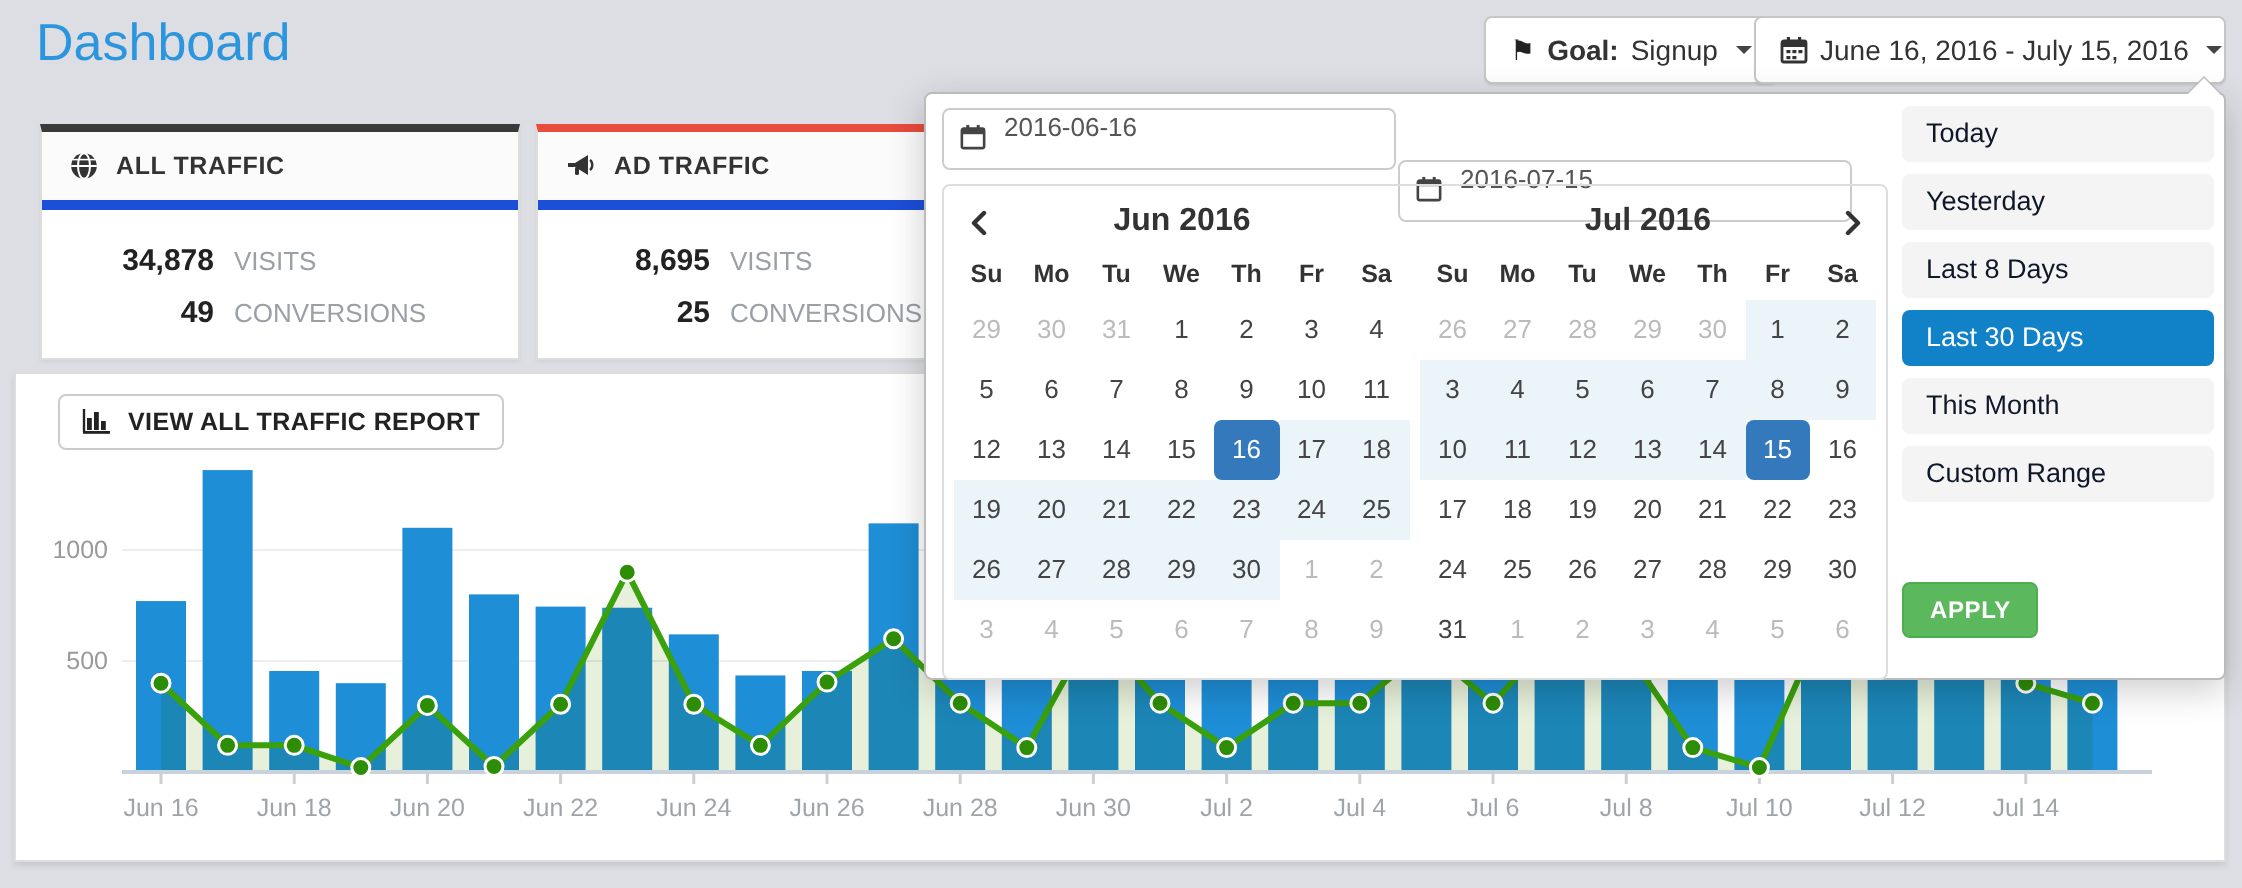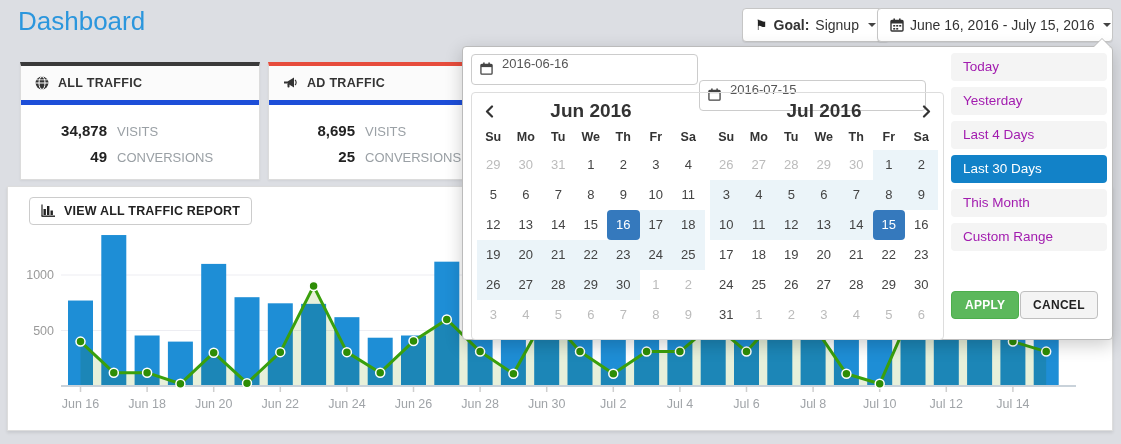--- a/index.html
+++ b/index.html
@@ -50,35 +50,35 @@
   #input-end{left:236px;margin-top:26px;}
   .cal-input{width:100%;height:100%;box-sizing:border-box;border:1px solid #ccc;border-radius:4px;
              padding:0 8px 12px 30px;font-size:13px;color:#555;font-family:inherit;background:#fff;}
   .input-cal-icon{position:absolute;left:9px;top:8px;pointer-events:none;}
 
   .calbox{position:absolute;left:8px;top:45px;width:471px;height:246px;border:1px solid #ddd;border-radius:4px;}
   .cal{position:absolute;top:5px;width:228px;}
   #cal-left{left:5px;}
   #cal-right{left:238px;}
   .cal-head{position:relative;height:26px;line-height:26px;text-align:center;font-weight:bold;
-            font-size:19px;color:#333;}
+            font-size:16px;color:#333;}
   .chev{position:absolute;top:3px;width:20px;height:20px;cursor:pointer;display:flex;
         align-items:center;justify-content:center;}
   .chev.left{left:2px;}
   .chev.right{right:2px;}
   .cal-grid{display:grid;grid-template-columns:repeat(7,32.5px);}
   .dow{height:26px;line-height:26px;text-align:center;font-weight:bold;font-size:12.5px;color:#333;}
   .day{height:30px;line-height:30px;text-align:center;font-size:13px;color:#444;cursor:pointer;}
   .day.off{color:#bbb;}
   .day.range{background:#ebf4f9;}
   .day.active{background:#3579bd;color:#fff;border-radius:4px;}
 
   .ranges{position:absolute;left:488px;top:6px;width:156px;}
   .range-item{height:28px;line-height:28px;padding-left:12px;background:#f4f4f4;border-radius:4px;
-              margin-bottom:6px;font-size:13.5px;color:#a21caf;cursor:pointer;box-sizing:border-box;}
+              margin-bottom:6px;font-size:13.5px;color:#0f172a;cursor:pointer;box-sizing:border-box;}
   .range-item.active{background:#1282c8;color:#fff;}
   .apply-btn{position:absolute;left:488px;top:244px;height:28px;padding:0 13px;background:#5cb85c;
              border:1px solid #4cae4c;border-radius:4px;color:#fff;font-weight:bold;font-size:12px;
              cursor:pointer;font-family:inherit;letter-spacing:.3px;}
   .cancel-btn{position:absolute;left:557px;top:244px;height:28px;padding:0 12px;background:#f4f4f4;
               border:1px solid #bfbfbf;border-radius:4px;color:#222;font-weight:bold;font-size:12px;
               cursor:pointer;font-family:inherit;letter-spacing:.3px;}
 </style>
 </head>
 <body>
@@ -422,23 +422,22 @@
             <div class="day off">4</div>
             <div class="day off">5</div>
             <div class="day off">6</div>
           </div>
       </div>
     </div>
 
     <div class="ranges" id="ranges-list">
         <div class="range-item">Today</div>
         <div class="range-item">Yesterday</div>
-        <div class="range-item">Last 4 Days</div>
+        <div class="range-item">Last 8 Days</div>
         <div class="range-item active">Last 30 Days</div>
         <div class="range-item">This Month</div>
         <div class="range-item">Custom Range</div>
       </div>
 
     <button class="apply-btn">APPLY</button>
-    <button class="cancel-btn">CANCEL</button>
   </div>
 
 </div>
 
 </body></html>

